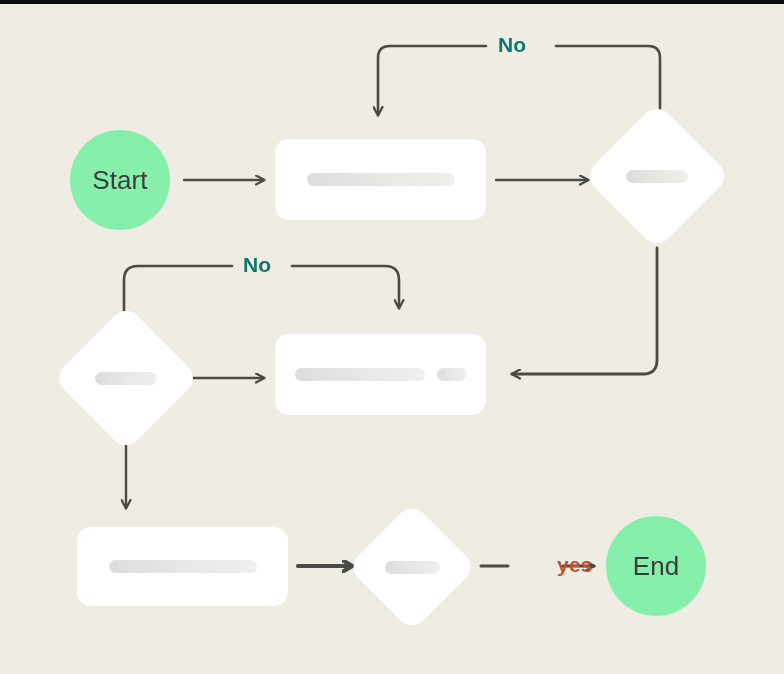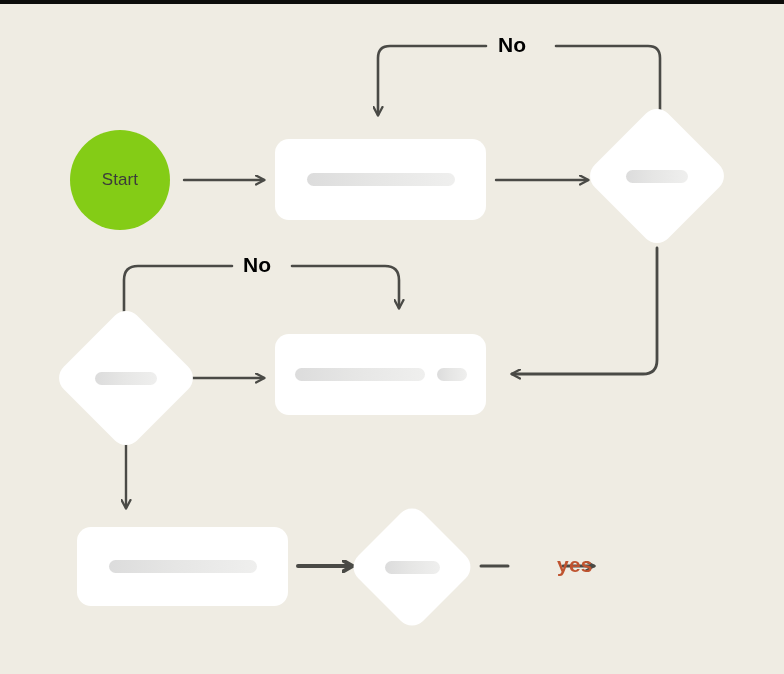--- a/index.html
+++ b/index.html
@@ -38,27 +38,27 @@
     pointer-events: none;
   }
 
   
   .node {
     position: absolute;
     box-sizing: border-box;
   }
 
   .terminator {
-    background: #84cc16;
+    background: #86efac;
     border-radius: 50%;
     display: flex;
     align-items: center;
     justify-content: center;
     color: #3c3c3a;
-    font-size: 17px;
+    font-size: 26px;
     font-weight: 500;
     letter-spacing: .1px;
   }
 
   .process {
     background: #ffffff;
     border-radius: 14px;
     display: flex;
     align-items: center;
     justify-content: center;
@@ -100,21 +100,21 @@
   .bar-dia-sm { width: 55px;  height: 13px; }
 
   
   .edge-label {
     position: absolute;
     font-size: 21px;
     font-weight: 600;
     letter-spacing: .2px;
     white-space: nowrap;
   }
-  .label-no  { color: #000000; }
+  .label-no  { color: #0f766e; }
   .label-yes { color: #bf5430; }
 </style>
 </head>
 <body>
 
 <div id="canvas">
 
   <div class="top-bar"></div>
 
   <svg id="connectors" viewBox="0 0 784 674" width="784" height="674">
@@ -204,14 +204,17 @@
     <span class="bar bar-long"></span>
   </div>
 
   <div class="node decision-wrap" style="left:366px; top:521px; width:92px; height:92px;">
     <span class="decision-shape"></span>
     <span class="decision-bar-holder">
       <span class="bar bar-dia-sm"></span>
     </span>
   </div>
 
+  <div class="node terminator" style="left:606px; top:516px; width:100px; height:100px;">
+    <span>End</span>
+  </div>
 
 </div>
 
 </body></html>

